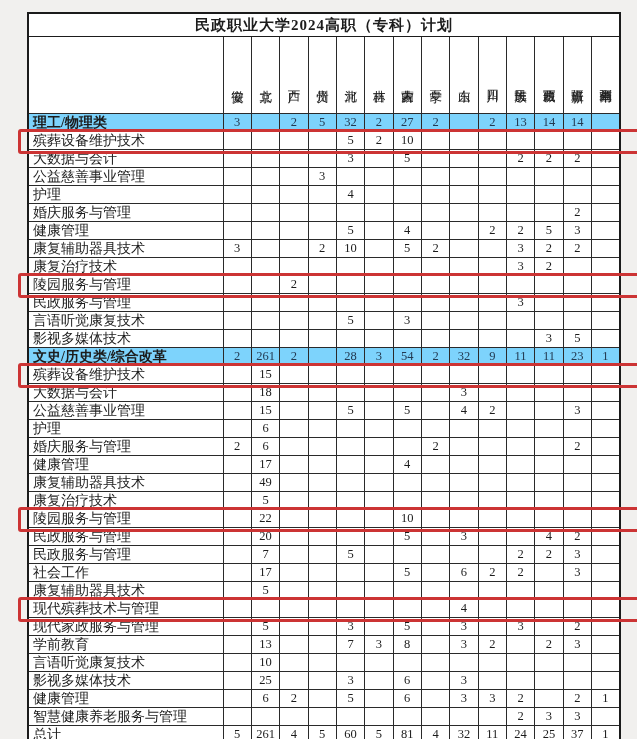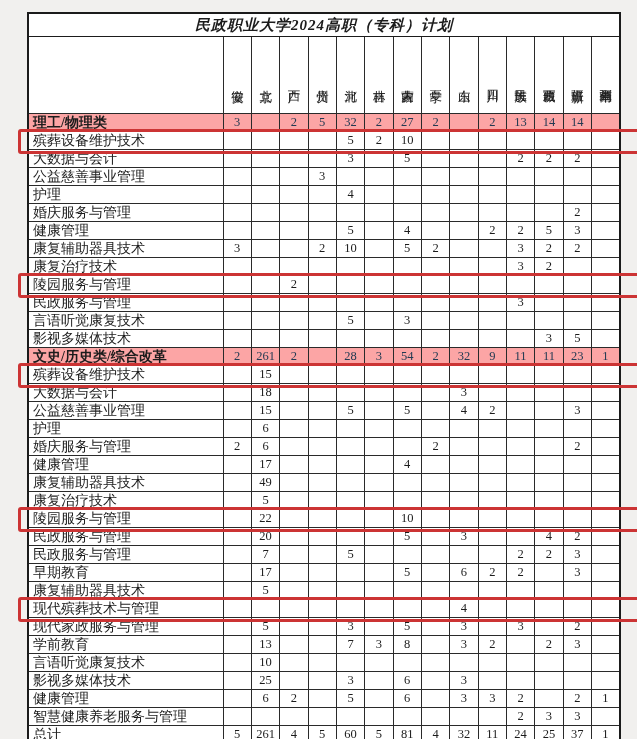--- a/index.html
+++ b/index.html
@@ -19,34 +19,33 @@
   }
   td,th{
     border:1px solid #2a2a2a;
     padding:0;margin:0;overflow:hidden;white-space:nowrap;
     font-weight:normal;
   }
   tr.title-row td{
     height:22px;text-align:center;font-weight:bold;
     font-size:15px;letter-spacing:1px;
     border-bottom:1px solid #1b1b1b;
-    font-style:italic;
   }
   tr.header-row th{height:76px;vertical-align:middle;text-align:center;}
   .vhead{
     writing-mode:vertical-rl;text-orientation:upright;
     display:inline-block;font-size:12.5px;line-height:1.0;
     letter-spacing:0px;margin:0 auto;
   }
   tbody tr{height:17.7px;}
   td.lbl{
     text-align:left;padding-left:4px;font-size:14px;line-height:17px;
   }
   td.val{text-align:center;font-size:12.5px;line-height:17px;}
-  tr.section td{background:#fca5a5;}
+  tr.section td{background:#7dd3fc;}
   tr.section td.lbl{font-weight:bold;font-size:14px;}
   tr.section td.val{color:#233a52;}
   .hl-box{
     position:absolute;border:3px solid #cc3434;border-radius:3px;
     pointer-events:none;z-index:6;background:transparent;
   }
 </style>
 </head>
 <body>
 
@@ -511,21 +510,21 @@
           <td class="val"></td>
           <td class="val"></td>
           <td class="val"></td>
           <td class="val"></td>
           <td class="val">2</td>
           <td class="val">2</td>
           <td class="val">3</td>
           <td class="val"></td>
         </tr>
         <tr class="data">
-          <td class="lbl">早期教育</td>
+          <td class="lbl">社会工作</td>
           <td class="val"></td>
           <td class="val">17</td>
           <td class="val"></td>
           <td class="val"></td>
           <td class="val"></td>
           <td class="val"></td>
           <td class="val">5</td>
           <td class="val"></td>
           <td class="val">6</td>
           <td class="val">2</td>

